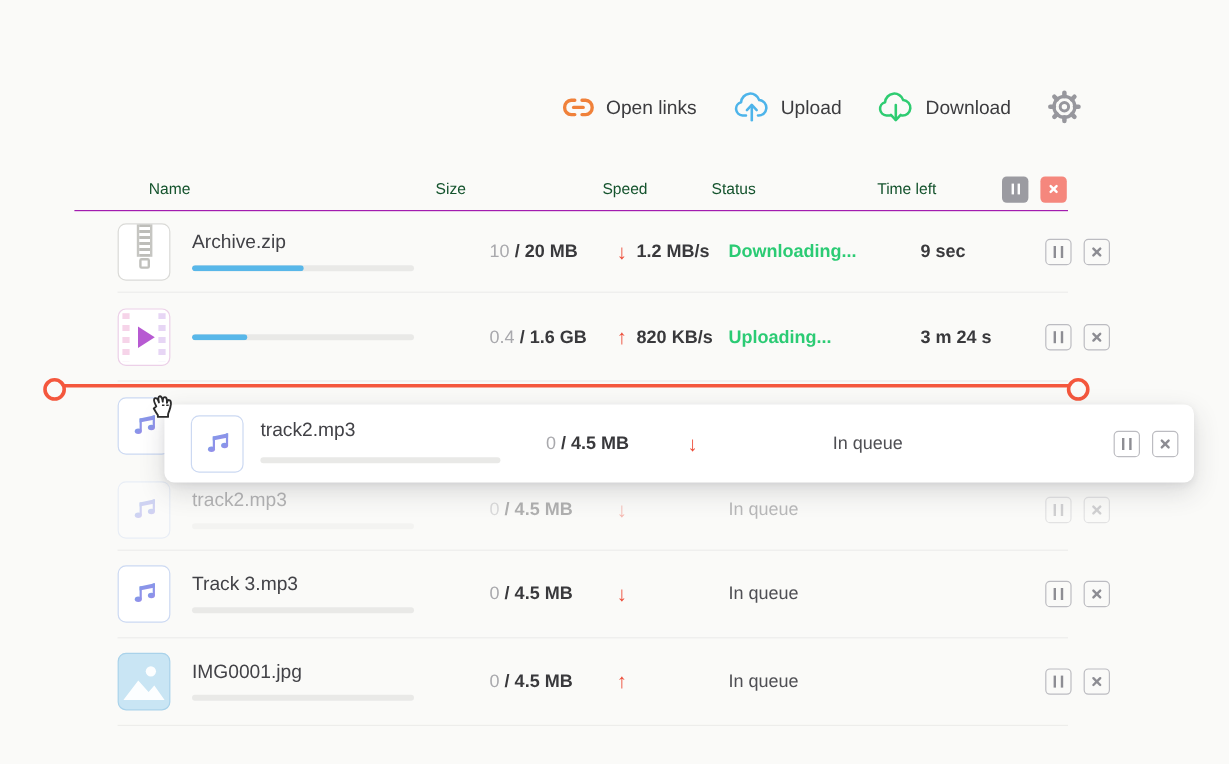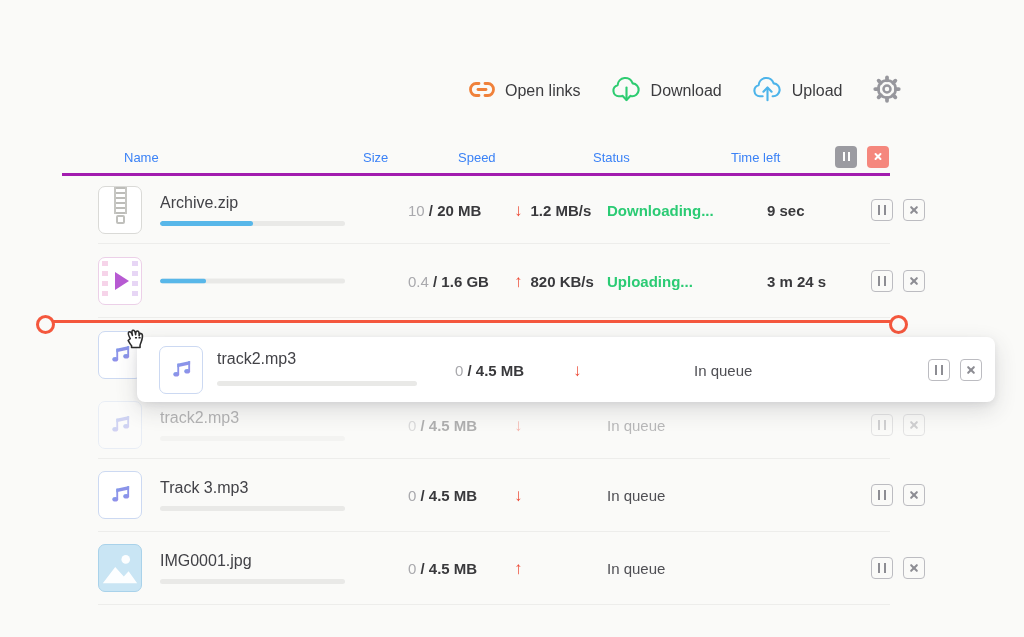--- a/index.html
+++ b/index.html
@@ -9,21 +9,21 @@
 
   
   .title { position:absolute; left:56px; top:76px; font-size:22px; font-weight:500; color:#3e3e41; letter-spacing:.2px; }
   .actions { position:absolute; left:468px; top:74px; display:flex; align-items:center; gap:30px; }
   .action { display:flex; align-items:center; gap:9px; cursor:pointer; background:none; border:none; font-family:inherit; }
   .action .lbl { font-size:16px; color:#3c3c3f; }
   .gearbtn { background:none; border:none; cursor:pointer; margin-left:0; display:flex; align-items:center; }
 
   
   .list { position:absolute; left:62px; top:140px; width:828px; }
-  .thead { position:relative; height:36px; border-bottom:3px solid #a21caf; font-size:13px; color:#3b82f6; }
+  .thead { position:relative; height:36px; border-bottom:1px solid #a21caf; font-size:13px; color:#14532d; }
   .thead .col { position:absolute; top:10px; }
   .row { position:relative; border-bottom:1px solid #ededeb;margin-left:36px; }
   .row.noline { border-bottom:none; }.h68{height:68px}.h74{height:74px}.h67{height:67px}.h73{height:73px}
   .row-inner { position:relative; height:100%; }
   .ghost .row-inner { opacity:.38; }
 
   .c-icon   { position:absolute; left:0;   top:50%; transform:translateY(-50%); }
   .c-name   { position:absolute; left:62px; top:50%; transform:translateY(-50%); width:200px; }
   .c-size   { position:absolute; left:310px; top:50%; transform:translateY(-50%); font-size:15px; white-space:nowrap; }
   .c-speed  { position:absolute; left:416px; top:50%; transform:translateY(-50%); font-size:15px; display:flex; align-items:center; gap:8px; white-space:nowrap; }
@@ -110,37 +110,37 @@
         <svg width="28" height="19" viewBox="0 0 28 19" fill="none" stroke="#f0813a" stroke-width="2.8" stroke-linecap="round">
           <path d="M11 3.5 H8 a5.5 6 0 0 0 0 12 h3"></path>
           <path d="M17 3.5 h3 a5.5 6 0 0 1 0 12 h-3"></path>
           <path d="M10 9.5 h8"></path>
         </svg>
       </span>
       <span class="lbl">Open links</span>
     </button>
     <button class="action">
       <span>
+        <svg width="31" height="28" viewBox="0 0 32 28" fill="none" stroke="#4db4ea" stroke-width="2.2" stroke-linecap="round" stroke-linejoin="round">
+          <path d="M11 21.5 H8 A5.8 5.8 0 0 1 6.8 10.1 A8 8 0 0 1 22.4 8.2 A6 6 0 0 1 21.3 21.5"></path>
+          <path d="M16 25.5 V13"></path>
+            <path d="M11.8 16.8 L16 12.4 20.2 16.8"></path>
+        </svg>
+      </span>
+      <span class="lbl">Upload</span>
+    </button>
+    <button class="action">
+      <span>
         <svg width="31" height="28" viewBox="0 0 32 28" fill="none" stroke="#2ecc71" stroke-width="2.2" stroke-linecap="round" stroke-linejoin="round">
           <path d="M11 21.5 H8 A5.8 5.8 0 0 1 6.8 10.1 A8 8 0 0 1 22.4 8.2 A6 6 0 0 1 21.3 21.5"></path>
           <path d="M16 12.5 V25"></path>
             <path d="M11.8 21 L16 25.4 20.2 21"></path>
         </svg>
       </span>
       <span class="lbl">Download</span>
-    </button>
-    <button class="action">
-      <span>
-        <svg width="31" height="28" viewBox="0 0 32 28" fill="none" stroke="#4db4ea" stroke-width="2.2" stroke-linecap="round" stroke-linejoin="round">
-          <path d="M11 21.5 H8 A5.8 5.8 0 0 1 6.8 10.1 A8 8 0 0 1 22.4 8.2 A6 6 0 0 1 21.3 21.5"></path>
-          <path d="M16 25.5 V13"></path>
-            <path d="M11.8 16.8 L16 12.4 20.2 16.8"></path>
-        </svg>
-      </span>
-      <span class="lbl">Upload</span>
     </button>
     <button class="gearbtn">
       <span>
         <svg width="30" height="30" viewBox="0 0 24 24" fill="none" stroke="#97979d">
           <line x1="19" y1="12" x2="21.4" y2="12" stroke-width="3" stroke-linecap="round"></line>
           <line x1="16.95" y1="16.95" x2="18.7" y2="18.7" stroke-width="3" stroke-linecap="round"></line>
           <line x1="12" y1="19" x2="12" y2="21.4" stroke-width="3" stroke-linecap="round"></line>
           <line x1="7.05" y1="16.95" x2="5.3" y2="18.7" stroke-width="3" stroke-linecap="round"></line>
           <line x1="5" y1="12" x2="2.6" y2="12" stroke-width="3" stroke-linecap="round"></line>
           <line x1="7.05" y1="7.05" x2="5.3" y2="5.3" stroke-width="3" stroke-linecap="round"></line>
@@ -151,21 +151,21 @@
         </svg>
       </span>
     </button>
   </div>
 
   <div class="list">
 
     <div class="thead">
       <span class="col" style="left:62px">Name</span>
       <span class="col" style="left:301px">Size</span>
-      <span class="col" style="left:396px">Speed</span>
+      <span class="col" style="left:440px">Speed</span>
       <span class="col" style="left:531px">Status</span>
       <span class="col" style="left:669px">Time left</span>
       <button class="bulk pause c-btn1">
           <span class="pg"></span>
         </button>
       <button class="bulk cancel c-btn2">
           <span class="xg"></span>
         </button>
     </div>
 

